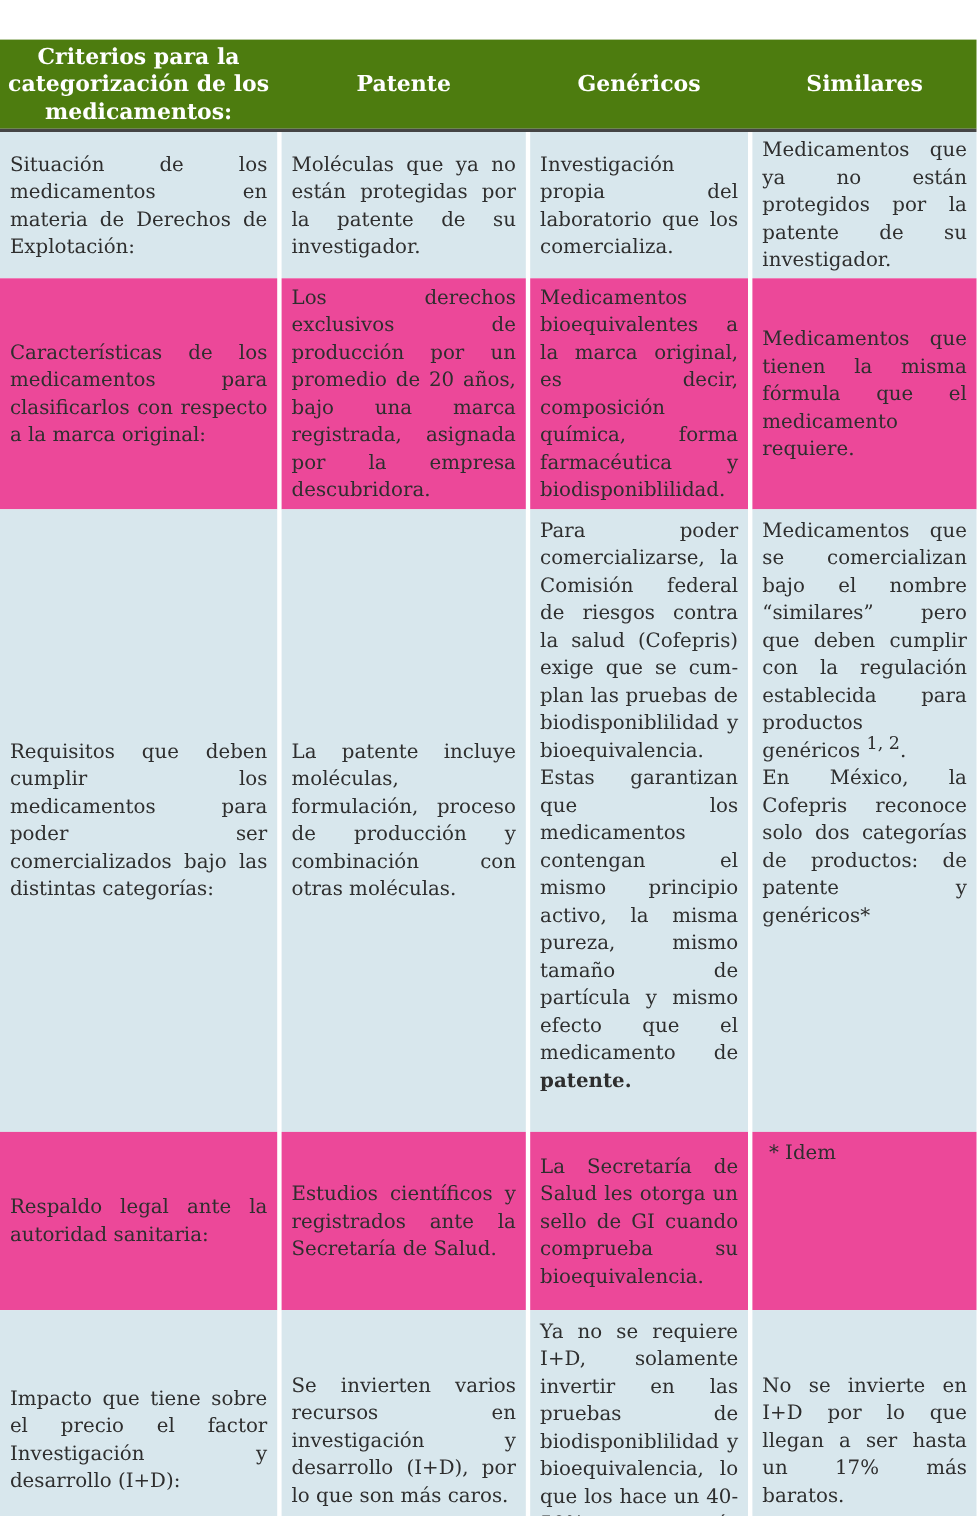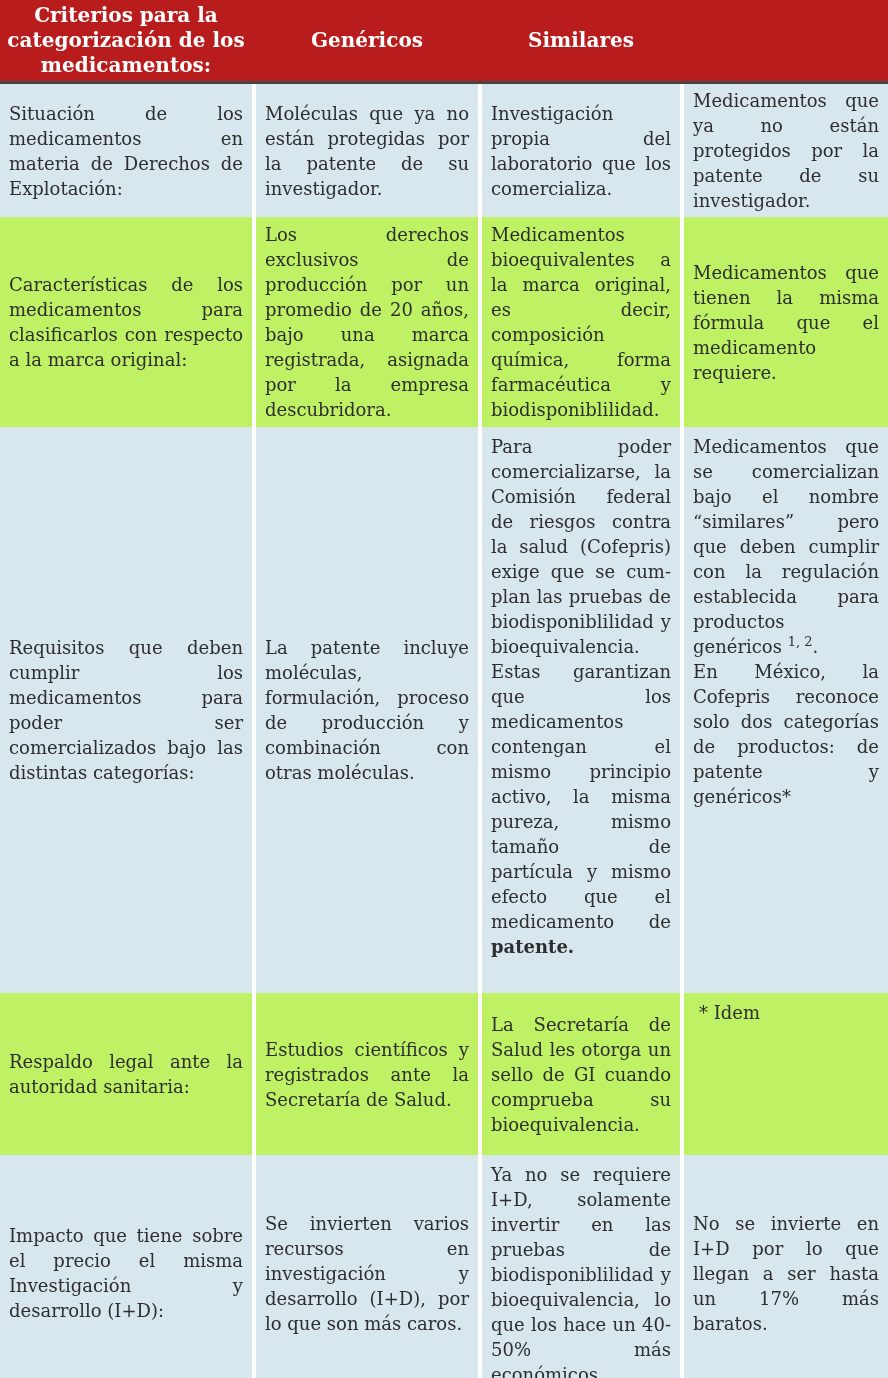--- a/index.html
+++ b/index.html
@@ -8,70 +8,72 @@
     min-height:1378px;
     background:#ffffff;
     font-family:"DejaVu Serif", serif;
     color:#2e2e2e;
     overflow:hidden;
   }
   .thead{
     display:grid;
     grid-template-columns:252px 222px 198px 1fr;
     column-gap:4px;
-    background:#b91c1c;
+    background:#4d7c0f;
     min-height:76px;
     align-items:center;
+    margin-top:36px;
   }
   .th{
     color:#ffffff;
     font-weight:bold;
     font-size:20px;
     line-height:25px;
     text-align:center;
     padding:3px 6px;
   }
   .divider{height:3px;background:#454545;}
   .row{
     display:grid;
     grid-template-columns:252px 222px 198px 1fr;
     column-gap:4px;
     background:#ffffff;
   }
   .row.blue .cell{background:#D8E7ED;}
-  .row.white .cell{background:#bef264;}
+  .row.white .cell{background:#ec4899;}
   .cell{
     display:grid;
     align-content:center;
     padding:4px 9px;
   }
   .cell.va-top{align-content:start;padding-top:7px;}
   .cell.indent{padding-left:15px;}
   .cell p{
     margin:0;
     font-size:18px;
     line-height:25px;
     text-align:justify;
   }
   .r1{min-height:131px;}
   .r2{min-height:210px;}
   .r3{min-height:566px;}
   .r4{min-height:162px;}
   .r5{min-height:227px;}
   .bold{font-weight:bold;}
   .italic{}
-  sup{font-size:13px;line-height:0;}
+  sup{font-size:16px;line-height:0;}
 </style>
 </head>
 <body>
 
 <div class="page">
 
   <div class="thead">
     <div class="th">Criterios para la categorización de los medicamentos:</div>
+    <div class="th">Patente</div>
     <div class="th">Genéricos</div>
     <div class="th">Similares</div>
   </div>
 
   <div class="divider"></div>
 
   <div class="row blue r1">
     <div class="cell">
       <p>Situación de los medicamentos en materia de Derechos de Explotación:</p>
     </div>
@@ -126,21 +128,21 @@
     <div class="cell">
       <p>La Secretaría de Salud les otorga un sello de GI cuando comprueba su bioequivalencia.</p>
     </div>
     <div class="cell va-top indent">
       <p class="italic">* Idem</p>
     </div>
   </div>
 
   <div class="row blue r5">
     <div class="cell">
-      <p><span>Impacto que tiene sobre el precio el misma </span><span class="italic">Investigación y desarrollo (I+D)</span><span>:</span></p>
+      <p><span>Impacto que tiene sobre el precio el factor </span><span class="italic">Investigación y desarrollo (I+D)</span><span>:</span></p>
     </div>
     <div class="cell">
       <p>Se invierten varios recursos en investigación y desarrollo (I+D), por lo que son más caros.</p>
     </div>
     <div class="cell va-top">
       <p>Ya no se requiere I+D, solamente invertir en las pruebas de biodisponiblilidad y bioequivalencia, lo que los hace un 40-50% más económicos.</p>
     </div>
     <div class="cell">
       <p>No se invierte en I+D por lo que llegan a ser hasta un 17% más baratos.</p>
     </div>

